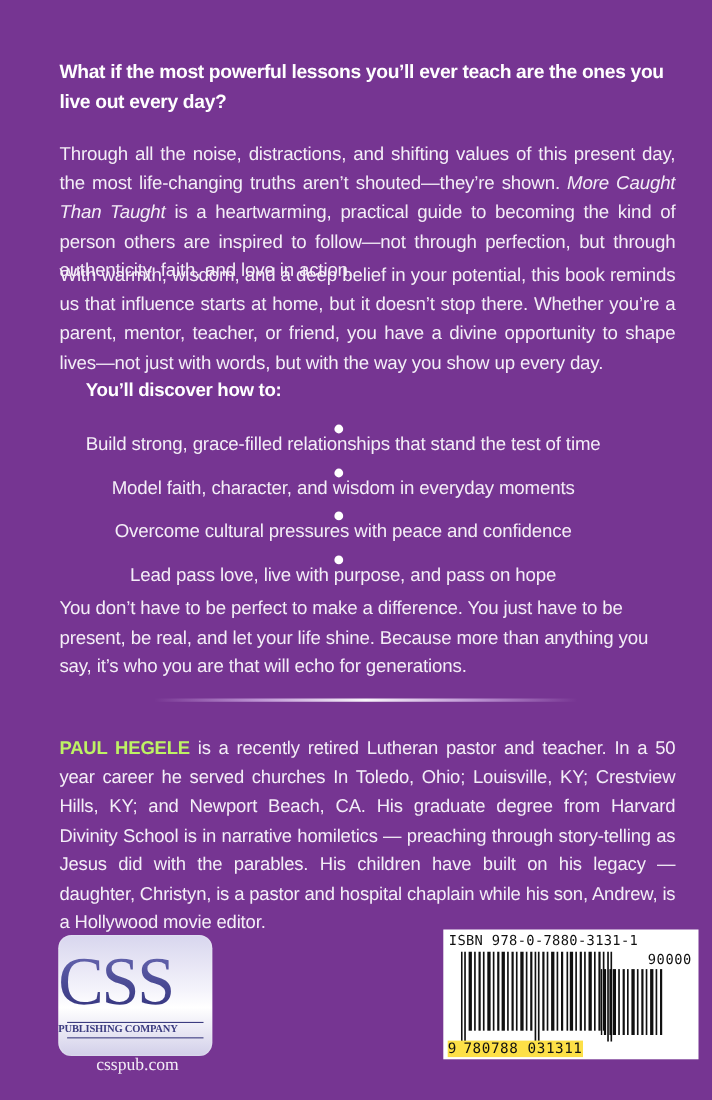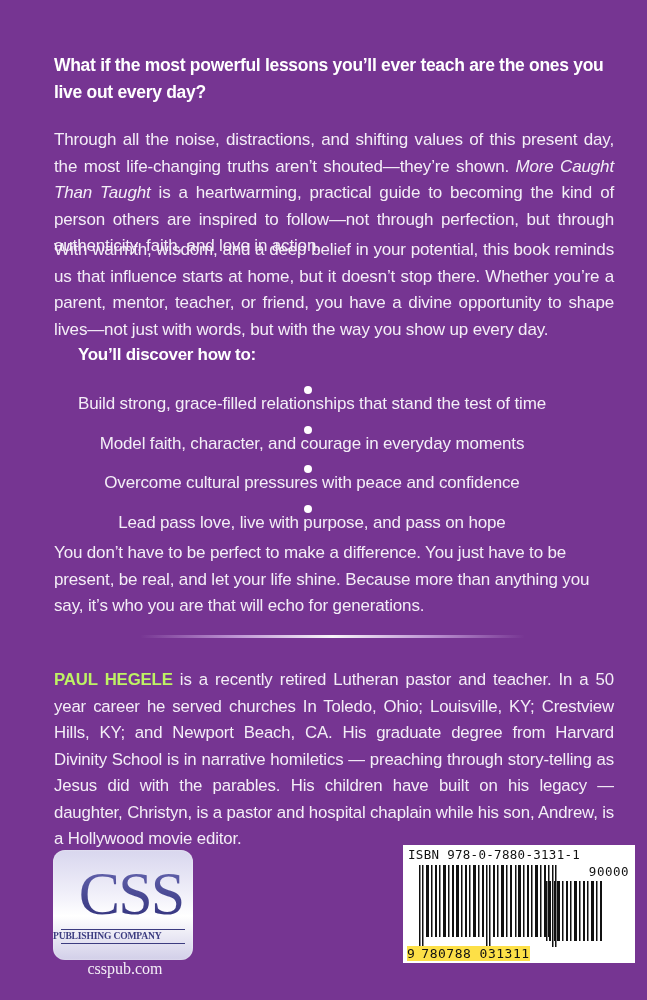--- a/index.html
+++ b/index.html
@@ -71,21 +71,20 @@
     position:absolute;
     left:53px; top:850px;
     width:140px; height:110px;
     border-radius:12px;
     background:linear-gradient(to bottom, #d8d6ee 0%, #f4f3fb 45%, #ffffff 60%, #d2cfe9 100%);
     box-shadow:0 0 2px rgba(255,255,255,0.6) inset;
   }
   .logo-letters {
     position:absolute;
     left:0; top:10px; width:156px;
-    text-align:center;
     font-family:"Liberation Serif", "DejaVu Serif", serif;
     font-size:62px;
     line-height:66px;
     color:#3f3f8a;
     letter-spacing:-2px;
     background:linear-gradient(to bottom, #6a6ab4, #2e2e78);
     -webkit-background-clip:text;
     background-clip:text;
     -webkit-text-fill-color:transparent;
   }
@@ -166,21 +165,21 @@
 
   <p class="discover">You’ll discover how to:</p>
 
   <ul class="bullets">
     <li>
         <span class="bullet-dot"></span>
         <span>Build strong, grace-filled relationships that stand the test of time</span>
       </li>
     <li>
         <span class="bullet-dot"></span>
-        <span>Model faith, character, and courage in everyday moments</span>
+        <span>Model faith, character, and wisdom in everyday moments</span>
       </li>
     <li>
         <span class="bullet-dot"></span>
         <span>Overcome cultural pressures with peace and confidence</span>
       </li>
     <li>
         <span class="bullet-dot"></span>
         <span>Lead pass love, live with purpose, and pass on hope</span>
       </li>
   </ul>

